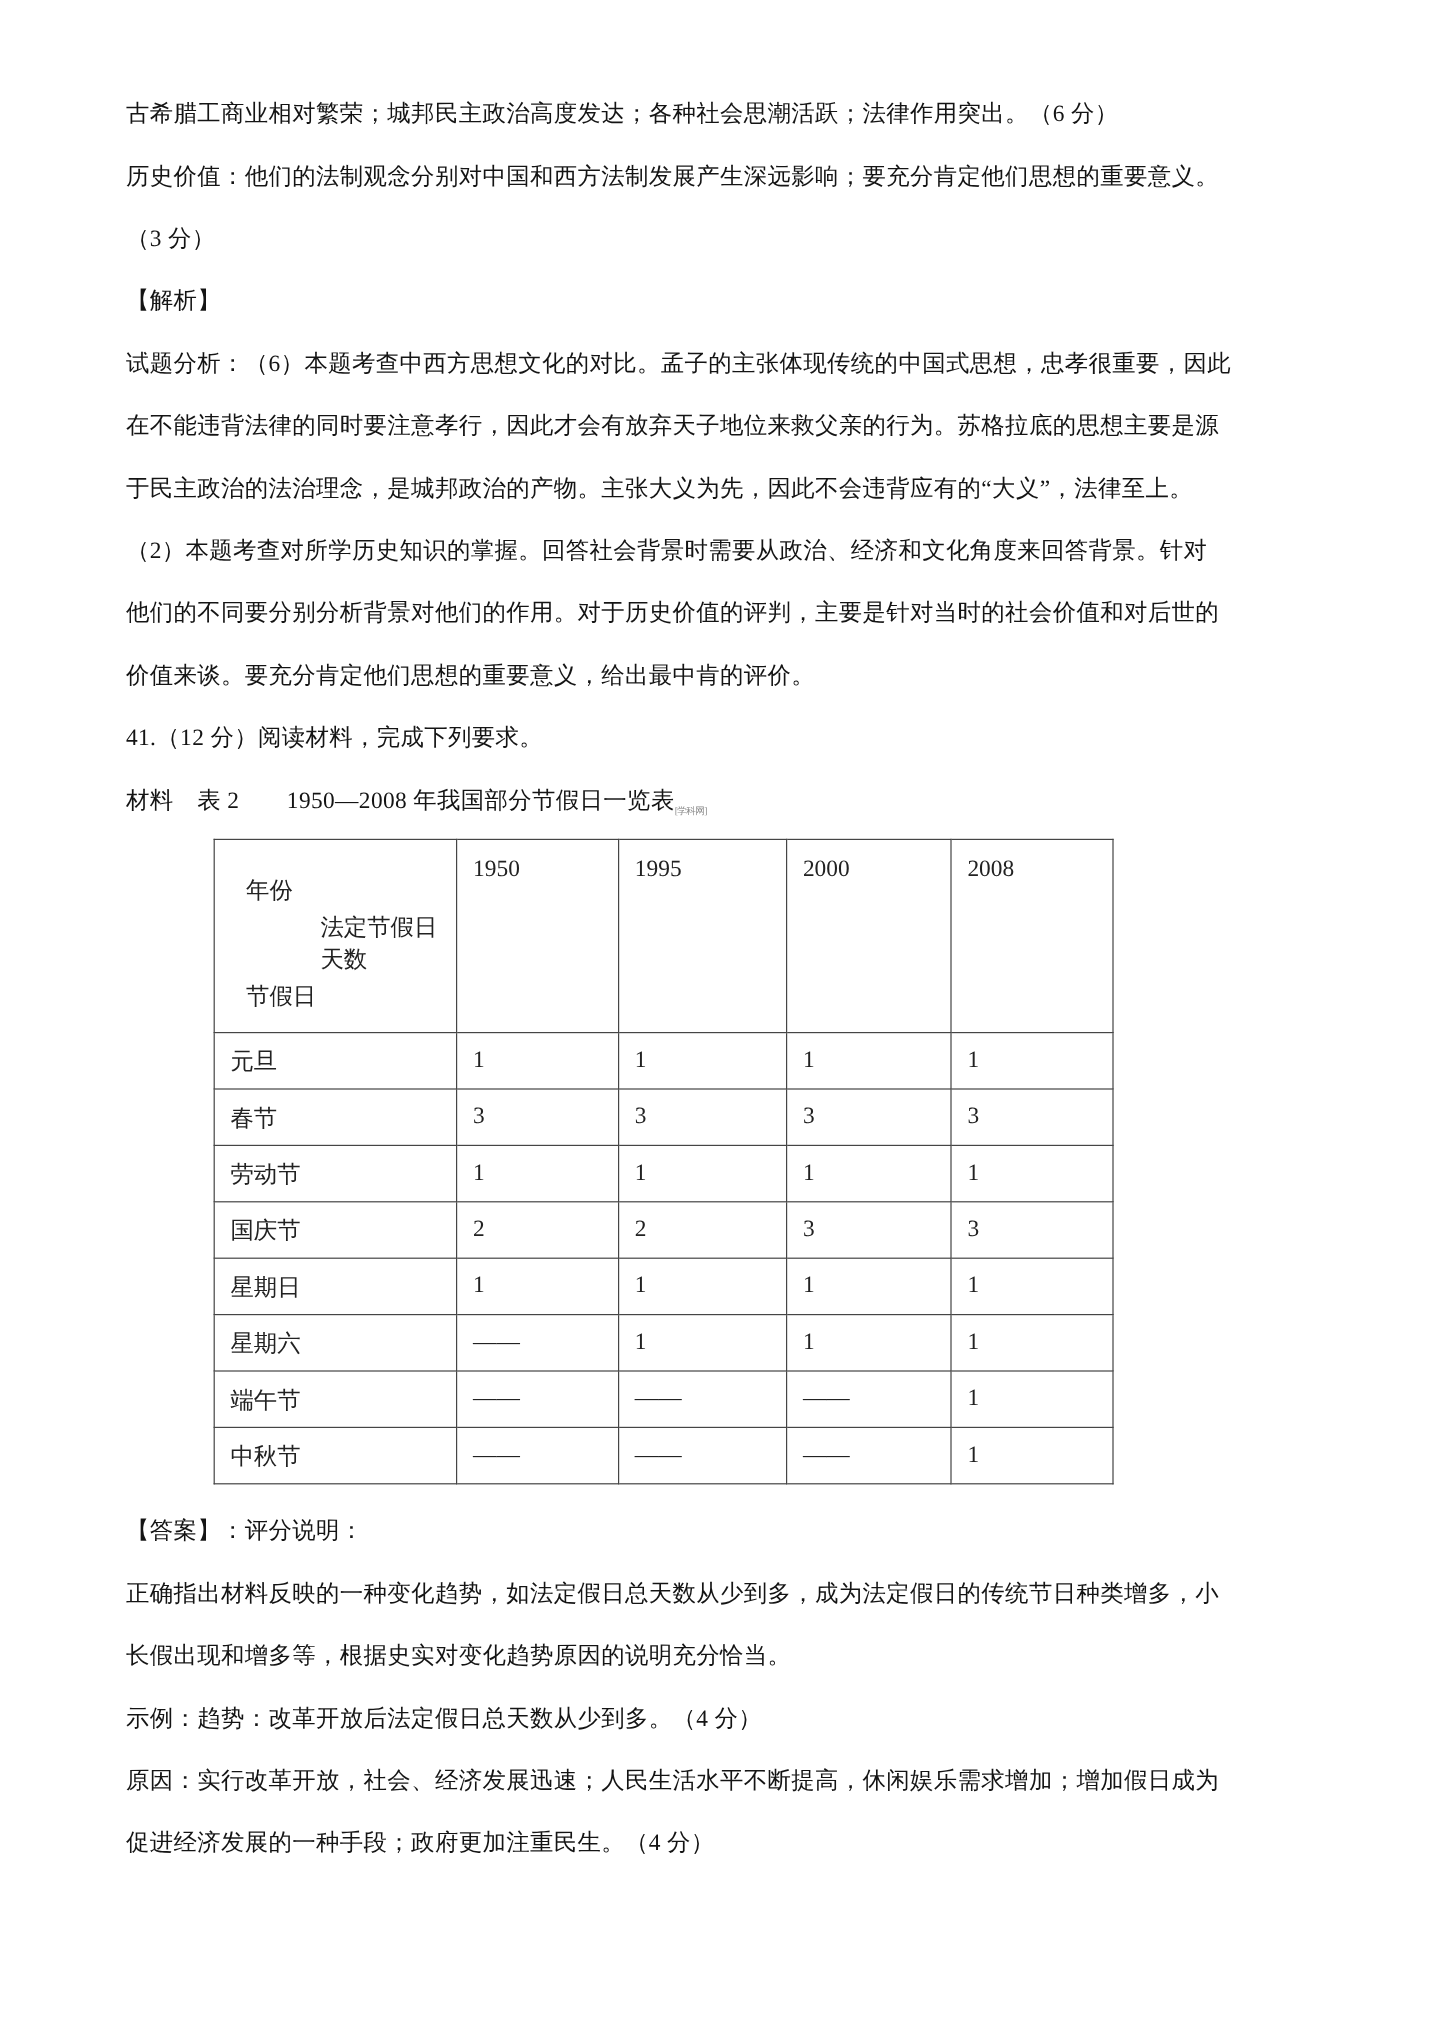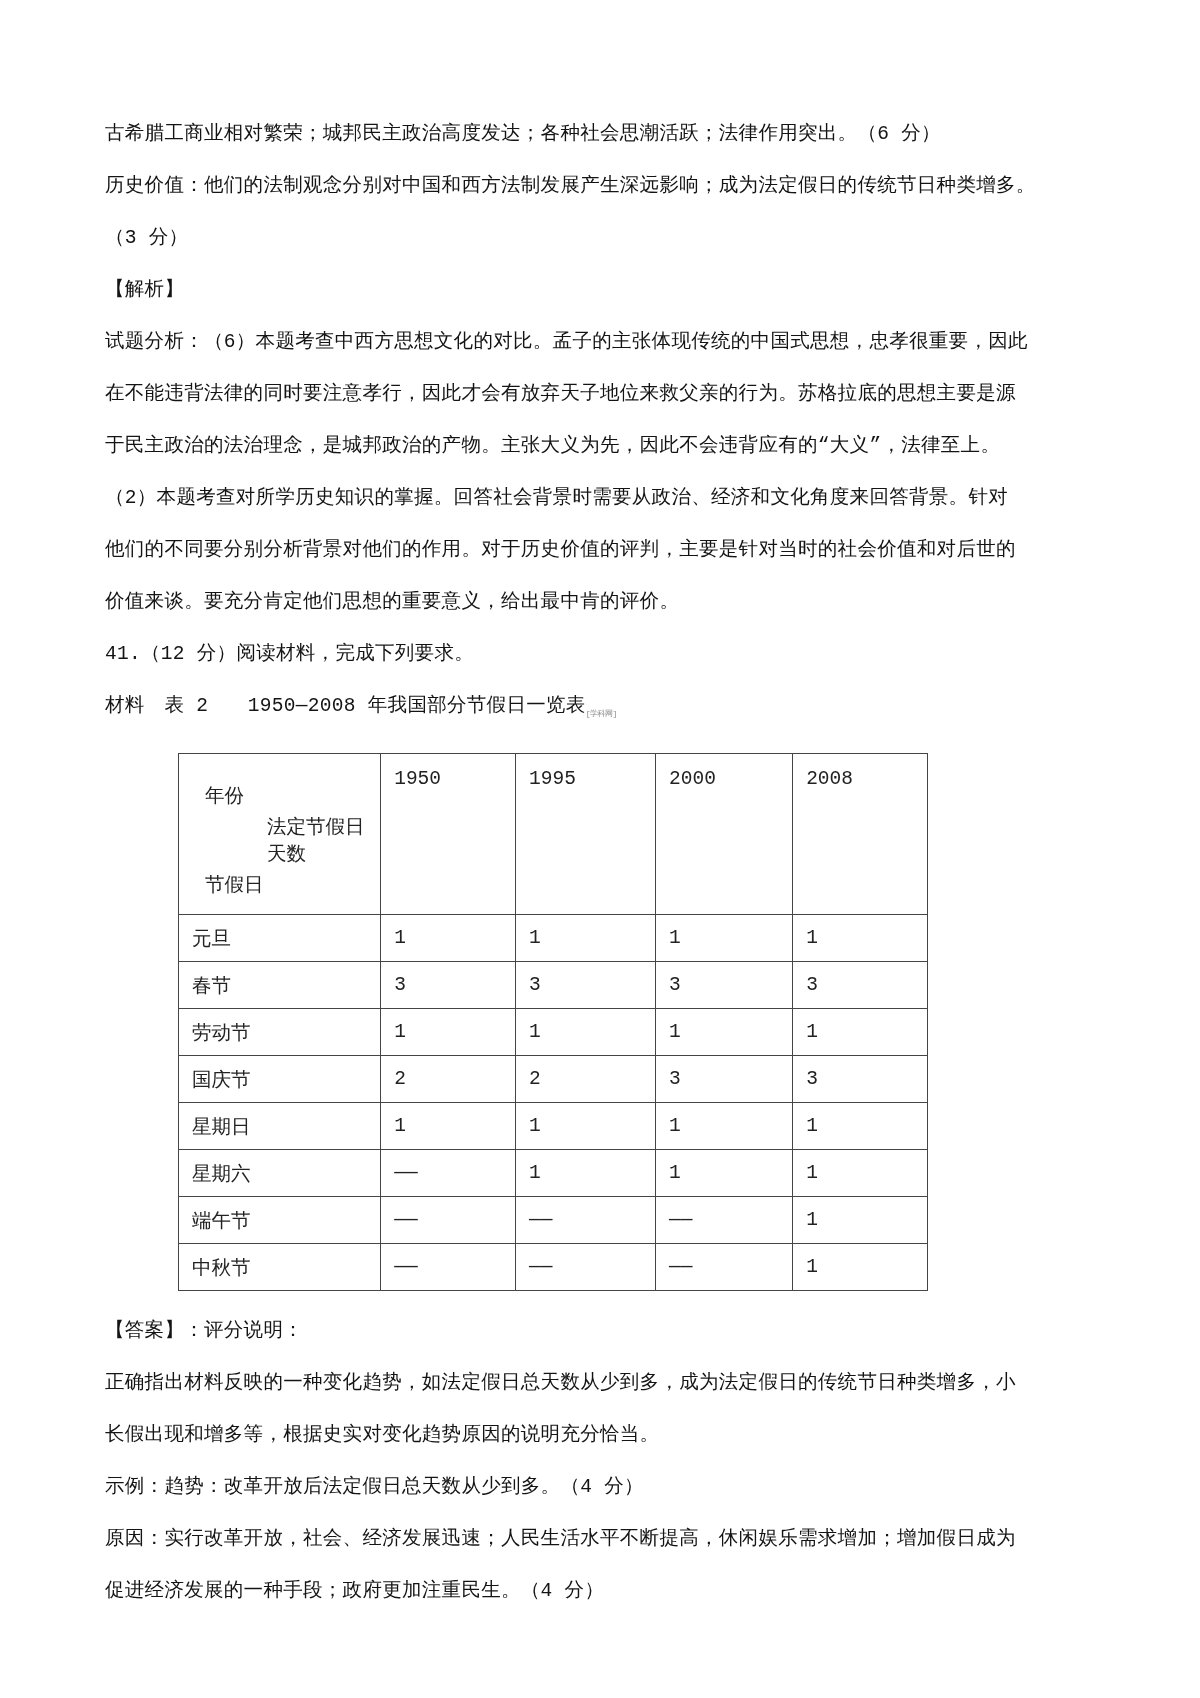--- a/index.html
+++ b/index.html
@@ -11,22 +11,21 @@
     width: 1200px;
     height: 1698px;
     font-family: "Liberation Serif", "DejaVu Serif", serif;
     color: #141414;
     overflow: hidden;
   }
   .page {
     box-sizing: border-box;
     width: 1200px;
     height: 1496px;
-    padding: 108px 88px 30px 105px;
-    font-family: Liberation Mono, monospace;
+    padding: 70px 88px 30px 105px;
   }
   .line {
     margin: 0;
     font-size: 19.5px;
     line-height: 52px;
     white-space: nowrap;
     letter-spacing: 0.3px;
   }
   .caption-line {
     margin: 0;
@@ -37,21 +36,21 @@
   }
   .watermark {
     font-size: 8px;
     color: #8a8a8a;
     position: relative;
     top: 5px;
     letter-spacing: -0.5px;
   }
   table.holiday-table {
     border-collapse: collapse;
-    margin: 18px 0 0 73px;
+    margin: 2px 0 0 73px;
     width: 750px;
     table-layout: fixed;
   }
   table.holiday-table td {
     border: 1.5px solid #454545;
     font-size: 19.5px;
     color: #222;
     vertical-align: middle;
     padding: 0 0 0 13px;
     overflow: hidden;
@@ -82,21 +81,21 @@
   .bottom-block {
     margin-top: 14px;
   }
 </style>
 </head>
 <body>
 
 <div class="page">
 
   <p class="line">古希腊工商业相对繁荣；城邦民主政治高度发达；各种社会思潮活跃；法律作用突出。（6 分）</p>
-  <p class="line">历史价值：他们的法制观念分别对中国和西方法制发展产生深远影响；成为法定假日的传统节日种类增多。</p>
+  <p class="line">历史价值：他们的法制观念分别对中国和西方法制发展产生深远影响；要充分肯定他们思想的重要意义。</p>
   <p class="line">（3 分）</p>
   <p class="line">【解析】</p>
   <p class="line">试题分析：（6）本题考查中西方思想文化的对比。孟子的主张体现传统的中国式思想，忠孝很重要，因此</p>
   <p class="line">在不能违背法律的同时要注意孝行，因此才会有放弃天子地位来救父亲的行为。苏格拉底的思想主要是源</p>
   <p class="line">于民主政治的法治理念，是城邦政治的产物。主张大义为先，因此不会违背应有的“大义”，法律至上。</p>
   <p class="line">（2）本题考查对所学历史知识的掌握。回答社会背景时需要从政治、经济和文化角度来回答背景。针对</p>
   <p class="line">他们的不同要分别分析背景对他们的作用。对于历史价值的评判，主要是针对当时的社会价值和对后世的</p>
   <p class="line">价值来谈。要充分肯定他们思想的重要意义，给出最中肯的评价。</p>
   <p class="line">41.（12 分）阅读材料，完成下列要求。</p>
 

